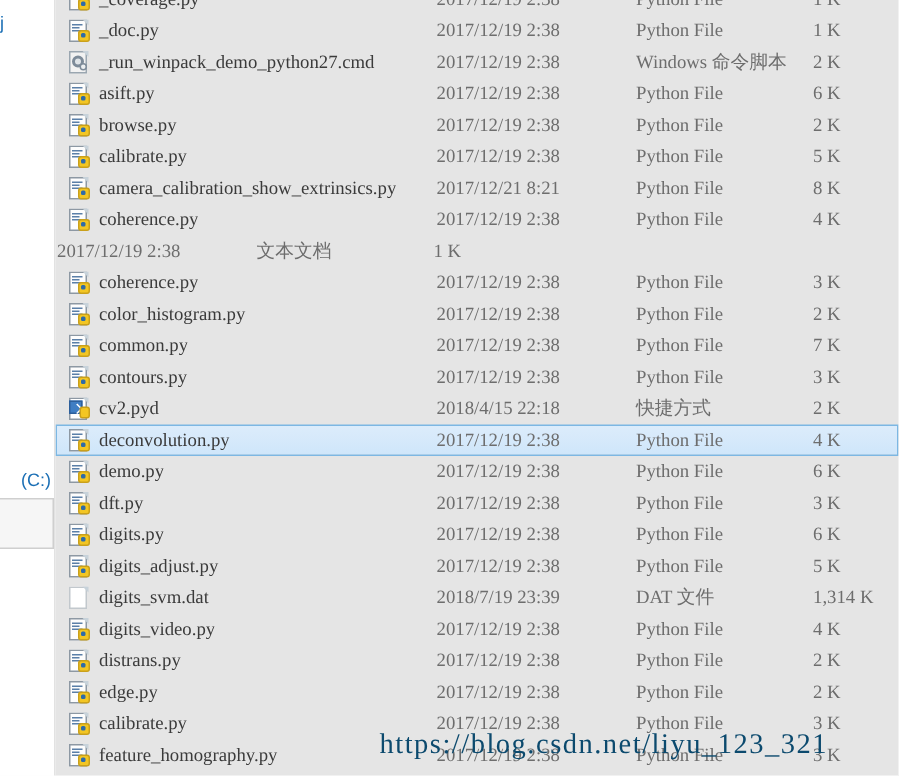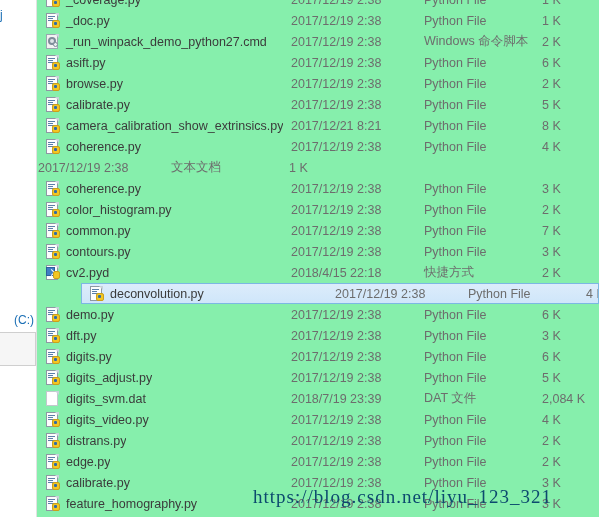--- a/index.html
+++ b/index.html
@@ -60,21 +60,22 @@
     height: 32px;
     border: 1px solid #cfcfcf;
     background: #f6f6f6;
   }
 
   
   .list-pane {
     flex: 1 1 auto;
     position: relative;
     overflow: hidden;
-    background: #86efac;
+    background: #e5e5e5;
+    font-family: Liberation Serif, serif;
   }
   .rows {
     position: absolute;
     left: 0;
     top: -11px;     
     width: 100%;
   }
   .row {
     position: relative;
     height: 21px;
@@ -83,21 +84,20 @@
     white-space: nowrap;
     font-size: 12.5px;
     color: #4f4f4f;
     box-sizing: border-box;
     border: 1px solid transparent;
   }
   .row.selected {
     background: #cde8ff;
     border: 1px solid #7cb7e3;
     background: linear-gradient(to bottom, #dcecfb 0%, #cfe6fa 100%);
-    margin-left: 44px;
   }
 
   .cell-name {
     flex: 0 0 246px;
     display: flex;
     align-items: center;
     padding-left: 7px;
     overflow: hidden;
     color: #3b3b3b;
   }
@@ -596,21 +596,21 @@
         <div class="row">
           <div class="cell-name">
             <span class="ico blank">
               <span class="sheet"></span>
               <span class="fold"></span>
             </span>
             <span class="label">digits_svm.dat</span>
           </div>
           <div class="cell-date">2018/7/19 23:39</div>
           <div class="cell-type">DAT 文件</div>
-          <div class="cell-size">2,084 K</div>
+          <div class="cell-size">1,314 K</div>
         </div>
         <div class="row">
           <div class="cell-name">
             <span class="ico python">
               <span class="sheet"></span>
               <span class="fold"></span>
               <span class="lines">
                 <i></i>
                 <i></i>
                 <i></i>

